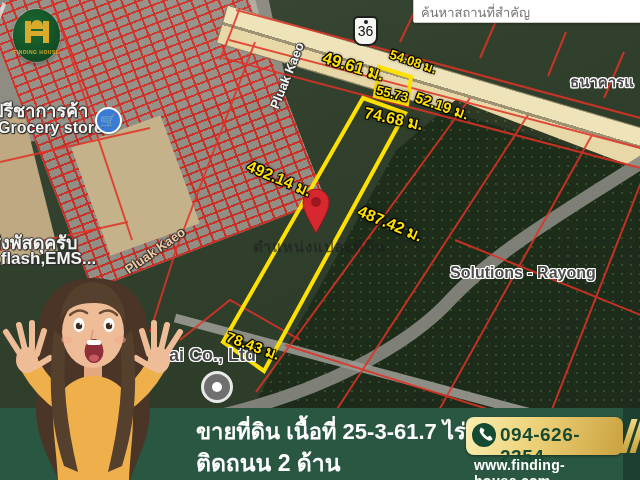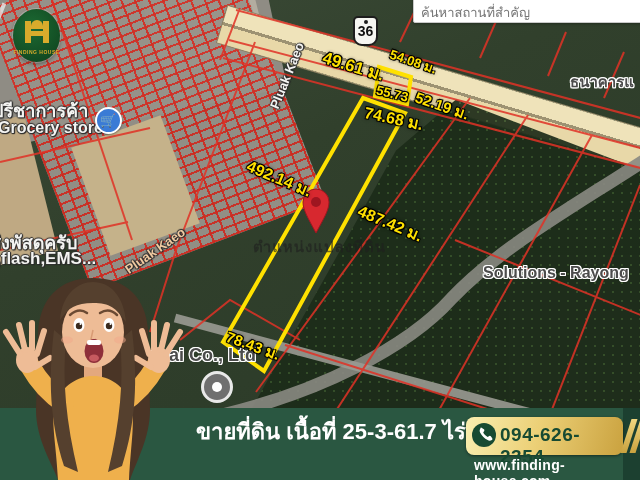--- a/index.html
+++ b/index.html
@@ -29,21 +29,21 @@
      text-shadow:-1px 0 0 #fff,1px 0 0 #fff,0 -1px 0 #fff,0 1px 0 #fff,-1px -1px 0 #fff,1px 1px 0 #fff,1px -1px 0 #fff,-1px 1px 0 #fff;text-align:right;}
   .meas{position:absolute;color:#ffe100;font-weight:700;white-space:nowrap;
      text-shadow:-1px -1px 0 #000,1px -1px 0 #000,-1px 1px 0 #000,1px 1px 0 #000,0 0 4px #000;}
   .faded{position:absolute;color:rgba(30,30,30,.62);font-weight:700;white-space:nowrap;letter-spacing:1px;}
   
   .search{left:413px;top:-7px;width:234px;height:30px;background:#fff;border:1px solid #c9c9c9;
      border-radius:2px;box-shadow:0 1px 3px rgba(0,0,0,.3);}
   .search input{width:100%;height:100%;border:0;outline:none;background:transparent;font-size:13px;
      color:#555;padding:8px 0 0 7px;}
   .badge36{left:353px;top:16px;width:25px;height:30px;background:#f6f6f2;border:2px solid #1d1d1d;
-     border-radius:5px 5px 9px 9px;color:#111;font-weight:700;font-size:14px;text-align:center;line-height:26px;}
+     border-radius:5px 5px 9px 9px;color:#111;font-weight:400;font-size:14px;text-align:center;line-height:26px;}
   .badge36:before{content:"";position:absolute;left:50%;top:2px;width:4px;height:4px;margin-left:-2px;border-radius:50%;background:#1d1d1d;}
   .poi-blue{left:95px;top:107px;width:27px;height:27px;border-radius:50%;background:#3a7bd5;border:2px solid #fff;
      box-shadow:0 1px 2px rgba(0,0,0,.4);color:#fff;font-size:13px;text-align:center;line-height:24px;}
   .poi-gray{left:201px;top:371px;width:32px;height:32px;border-radius:50%;background:#6f6f6f;border:3px solid #e9e9e9;}
   .poi-gray:before{content:"";position:absolute;left:50%;top:50%;width:10px;height:10px;margin:-5px 0 0 -5px;border-radius:50%;background:#fff;}
   
   .logo{left:13px;top:9px;width:47px;height:53px;border-radius:50%;background:radial-gradient(circle at 40% 35%,#1c6a33,#114a22 75%);
      box-shadow:0 0 0 1px rgba(255,255,255,.25), 0 2px 4px rgba(0,0,0,.4);}
   .logo .emb{position:absolute;left:50%;top:9px;width:26px;height:26px;margin-left:-13px;}
   .logo .emb i{position:absolute;background:#d8ab2c;}
@@ -119,21 +119,21 @@
       </g>
     </svg>
 
     <div class="wlabel" style="left:252px;top:68px;font-size:13px;transform:rotate(-68deg);">Pluak Kaeo</div>
     <div class="wlabel" style="left:120px;top:243px;font-size:13px;transform:rotate(-35deg);color:#f0c9a0;">Pluak Kaeo</div>
     <div class="wlabel" style="left:-8px;top:96px;font-size:18px;">ปรีชาการค้า</div>
     <div class="wlabel" style="left:-2px;top:119px;font-size:16px;">Grocery store</div>
     <div class="wlabel" style="left:-10px;top:228px;font-size:18px;">ส่งพัสดุครับ</div>
     <div class="wlabel" style="left:-4px;top:249px;font-size:17px;">,flash,EMS...</div>
     <div class="glabel" style="left:570px;top:70px;font-size:15px;">ธนาคารแ</div>
-    <div class="glabel" style="left:450px;top:264px;font-size:16px;margin-left:33px;">Solutions - Rayong</div>
+    <div class="glabel" style="left:450px;top:264px;font-size:16px;">Solutions - Rayong</div>
     <div class="glabel" style="left:148px;top:345px;font-size:18px;">nkai Co., Ltd</div>
     <div class="faded" style="left:253px;top:235px;font-size:15px;">ตำแหน่งแปลงที่ดิน</div>
 
     <div class="meas" style="left:322px;top:52px;font-size:17px;transform:rotate(17deg);">49.61 ม.</div>
     <div class="meas" style="left:389px;top:51px;font-size:13px;transform:rotate(19deg);">54.08 ม.</div>
     <div class="meas" style="left:376px;top:86px;font-size:13px;transform:rotate(14deg);">55.73</div>
     <div class="meas" style="left:414px;top:94px;font-size:15px;transform:rotate(19deg);">52.19 ม.</div>
     <div class="meas" style="left:364px;top:106px;font-size:16px;transform:rotate(12deg);">74.68 ม.</div>
     <div class="meas" style="left:245px;top:166px;font-size:16px;transform:rotate(23deg);">492.14 ม.</div>
     <div class="meas" style="left:356px;top:211px;font-size:16px;transform:rotate(23deg);">487.42 ม.</div>
@@ -155,20 +155,21 @@
         <i class="p2"></i>
         <i class="p3"></i>
         <i class="p4"></i>
     </div>
     <div class="txt">FINDING HOUSE</div>
   </div>
 
   <div class="banner">
     <div class="darkedge"></div>
     <div class="b1">ขายที่ดิน เนื้อที่ 25-3-61.7 ไร่</div>
+    <div class="b2">ติดถนน 2 ด้าน</div>
     <div class="pill">
       <div class="ph">
         <svg width="24" height="24" viewBox="0 0 24 24">
             <path fill="#fff" d="M8.2,5.2 a1.2,1.2 0 0 1 1.7,-0.3 l2,1.4 a1.2,1.2 0 0 1 0.3,1.6 l-1,1.5 c1.1,2 2.5,3.4 4.5,4.5 l1.5,-1 a1.2,1.2 0 0 1 1.6,0.3 l1.4,2 a1.2,1.2 0 0 1 -0.3,1.7 c-1.3,0.9 -3,1 -4.3,0.2 c-3.2,-1.8 -5.6,-4.2 -7.4,-7.4 c-0.8,-1.3 -0.7,-3 0.3,-4.1 z"></path>
           </svg>
       </div>
       <div class="num">094-626-2354</div>
     </div>
     <div class="stripe" style="left:626px;"></div>
     <div class="stripe" style="left:635px;"></div>

